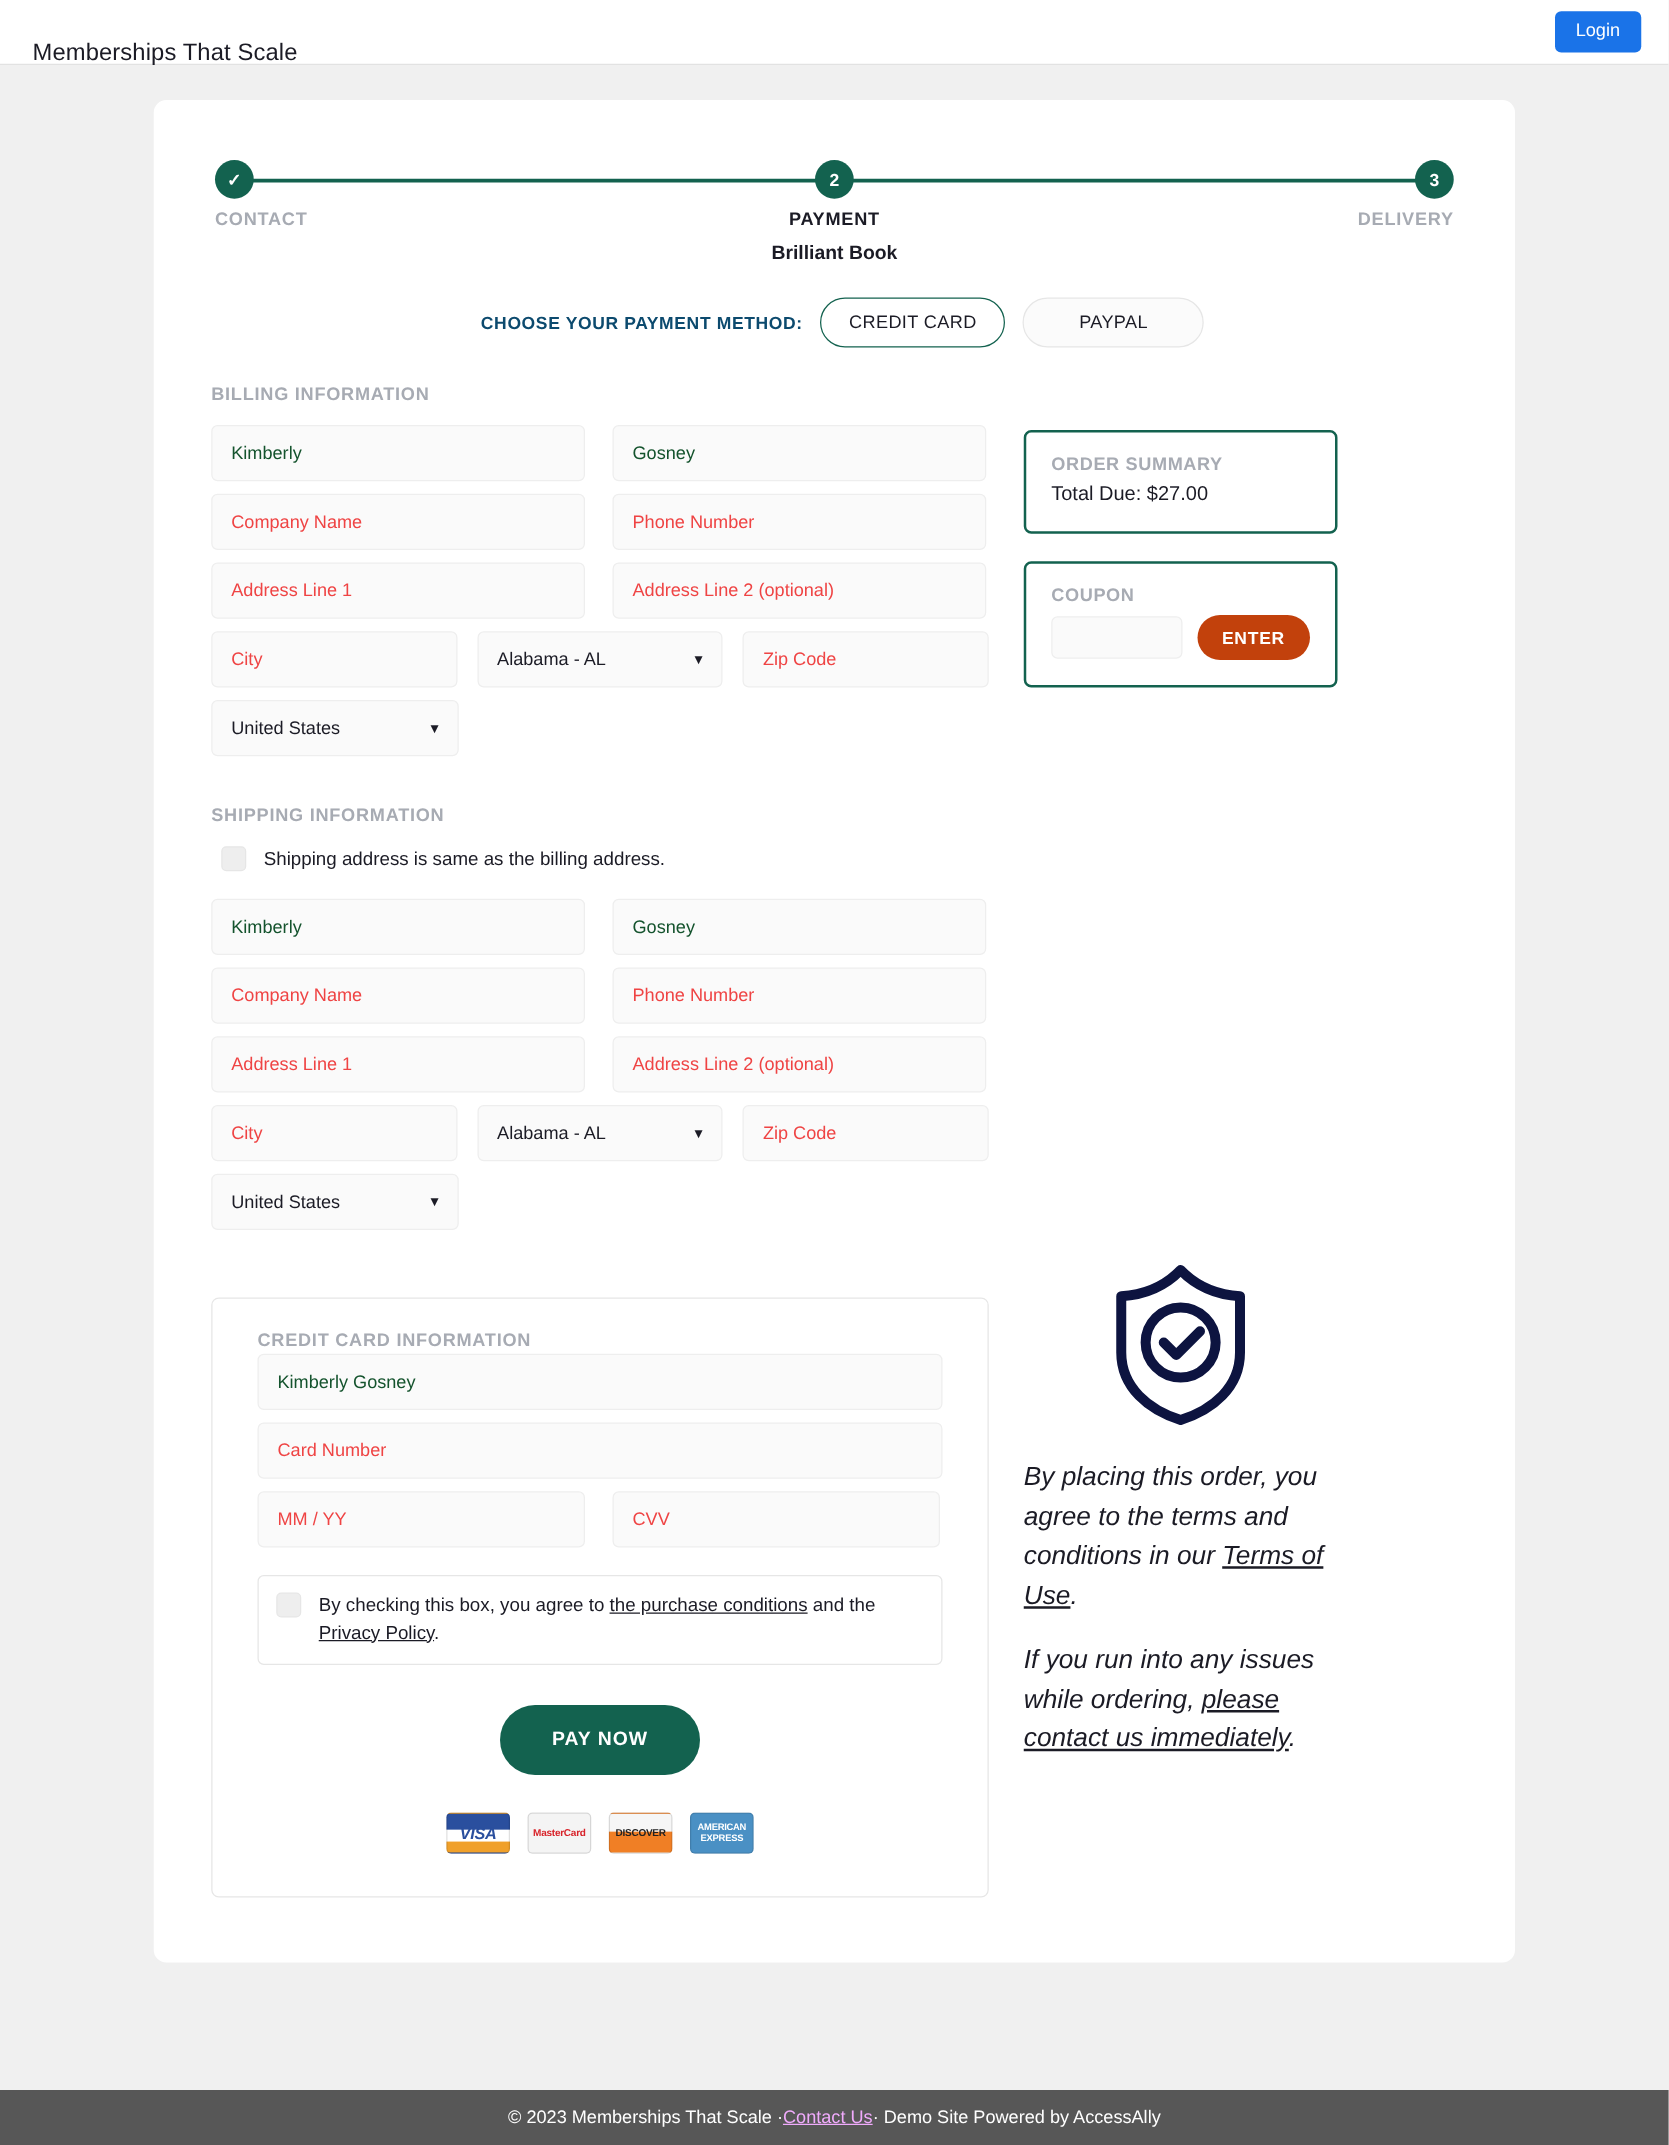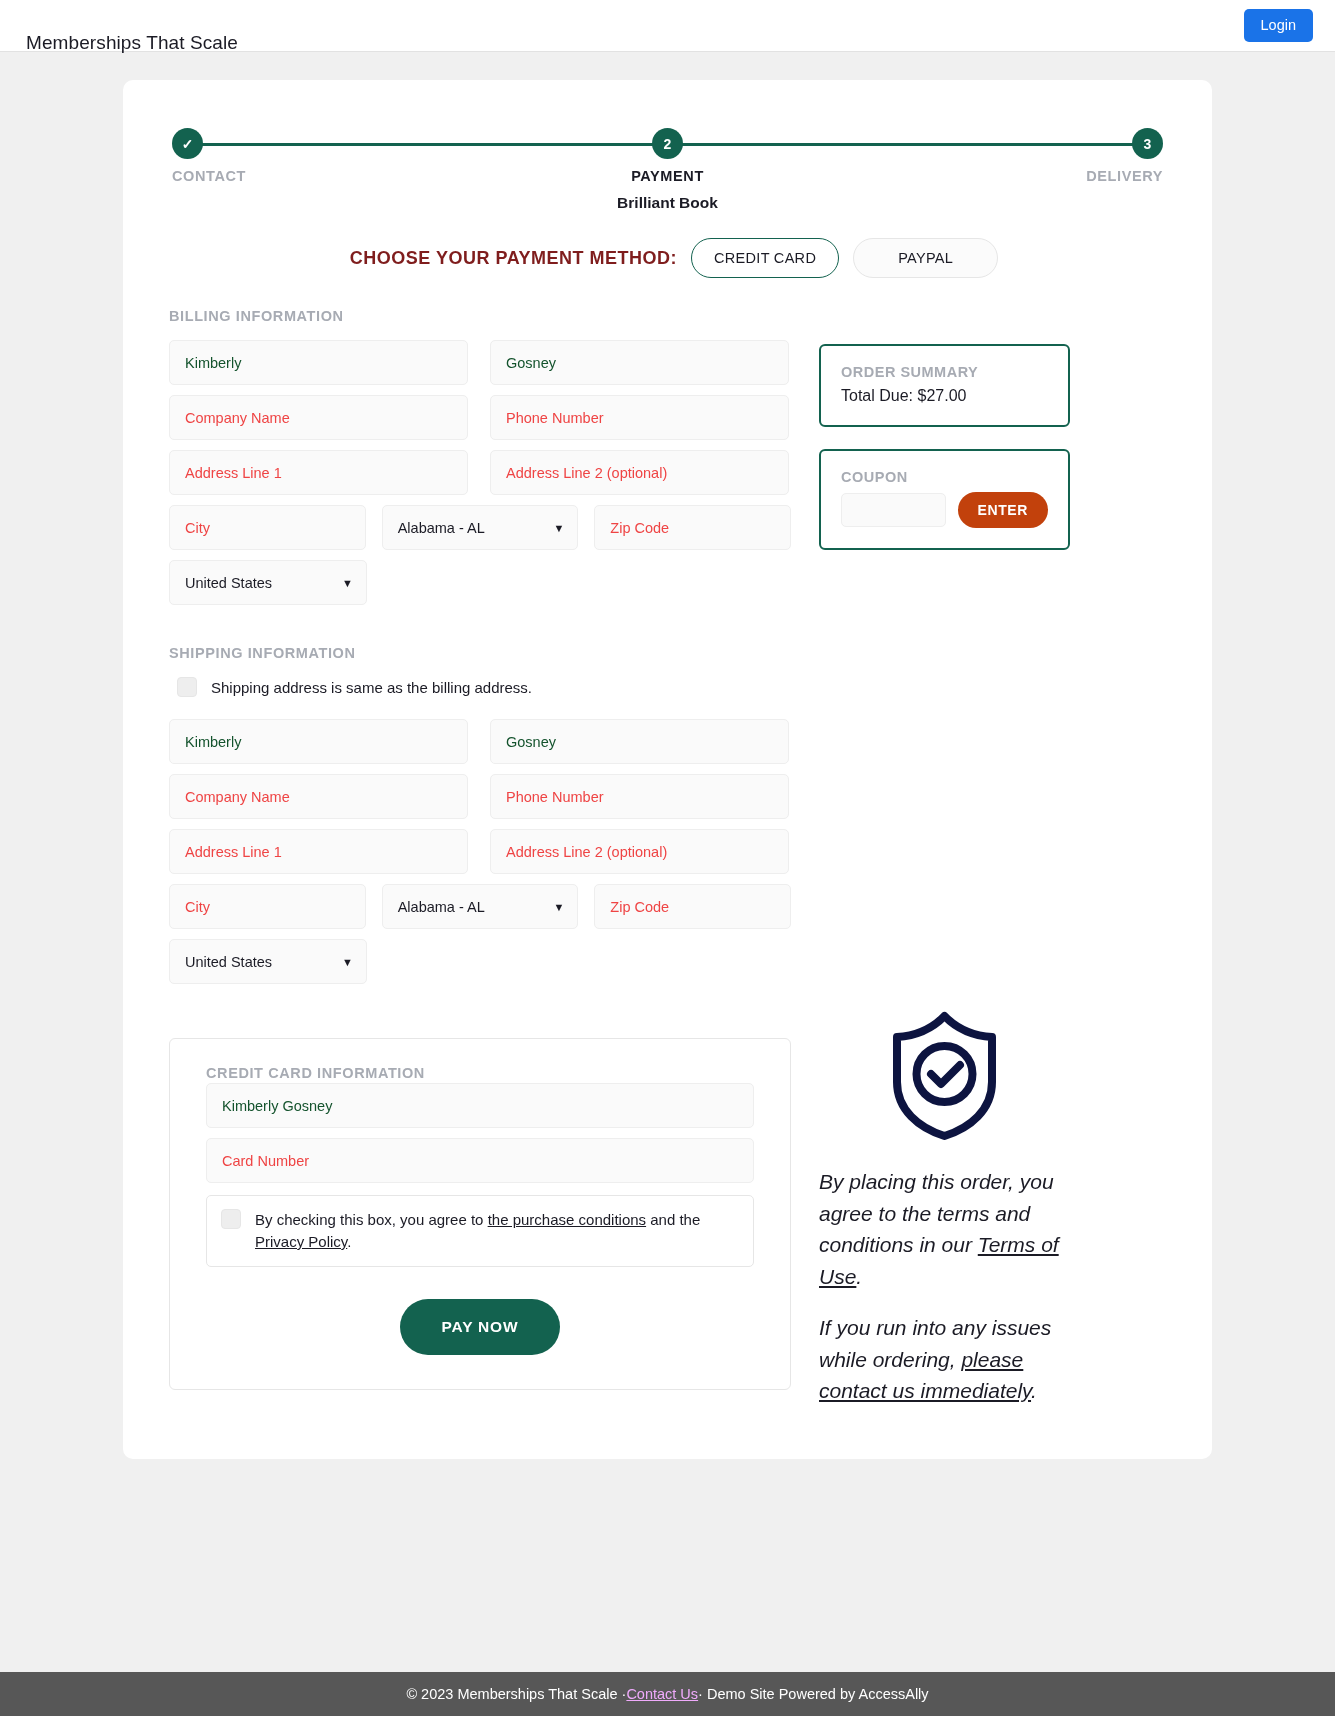--- a/index.html
+++ b/index.html
@@ -75,21 +75,21 @@
     font-size: 15.5px; font-weight: 700;
     margin-top: 8px;
   }
 
   
   .pay-method {
     margin-top: 26px;
     display: flex; align-items: center; justify-content: center; gap: 14px;
   }
   .pay-method-label {
-    font-size: 18px; font-weight: 700; letter-spacing: .5px; color: #7f1d1d; margin-left: 13px;
+    font-size: 14px; font-weight: 700; letter-spacing: .5px; color: #0c4a6e; margin-left: 13px;
   }
   .pm-btn {
     min-width: 145px;
     padding: 11px 22px;
     border-radius: 22px;
     font-size: 14.5px; font-weight: 400;
     letter-spacing: .3px;
     background: #fbfbfb;
     border: 1.6px solid #e6e6e6;
     color: #1b1b25;
@@ -390,32 +390,46 @@
 
   <div class="columns">
     <div class="cc-panel">
       <div class="cc-head">CREDIT CARD INFORMATION</div>
       <div class="field">
         <span class="val">Kimberly Gosney</span>
       </div>
       <div class="field">
         <span class="ph">Card Number</span>
       </div>
+      <div class="cc-row2">
+        <div class="field">
+          <span class="ph">MM / YY</span>
+        </div>
+        <div class="field">
+          <span class="ph">CVV</span>
+        </div>
+      </div>
 
       <div class="terms-box">
         <div class="chkbox"></div>
         <div class="terms-text">
           <span>By checking this box, you agree to </span><a href="#">the purchase conditions</a><span> and the </span><a href="#">Privacy Policy</a><span>.</span>
         </div>
       </div>
 
       <div class="paynow-wrap">
         <button class="paynow">PAY NOW</button>
       </div>
 
+      <div class="cards-wrap">
+        <div class="cardlogo c-visa">VISA</div>
+        <div class="cardlogo c-mc">MasterCard</div>
+        <div class="cardlogo c-disc">DISCOVER</div>
+        <div class="cardlogo c-amex">AMERICAN EXPRESS</div>
+      </div>
     </div>
 
     <div class="col-right">
       <div class="shield-wrap">
         <svg width="115" height="130" viewBox="0 0 115 130" fill="none" aria-hidden="true">
           <path d="M57.5 6 C44 20 27 26 10 27 L10 72 C10 100 32 118 57.5 126 C83 118 105 100 105 72 L105 27 C88 26 71 20 57.5 6 Z" stroke="#0d1440" stroke-width="8" fill="none" stroke-linejoin="round"></path>
           <circle cx="57.5" cy="64" r="28" stroke="#0d1440" stroke-width="8" fill="none"></circle>
           <path d="M44 64 L54 74 L73 55" stroke="#0d1440" stroke-width="8" fill="none" stroke-linecap="round" stroke-linejoin="round"></path>
         </svg>
       </div>

